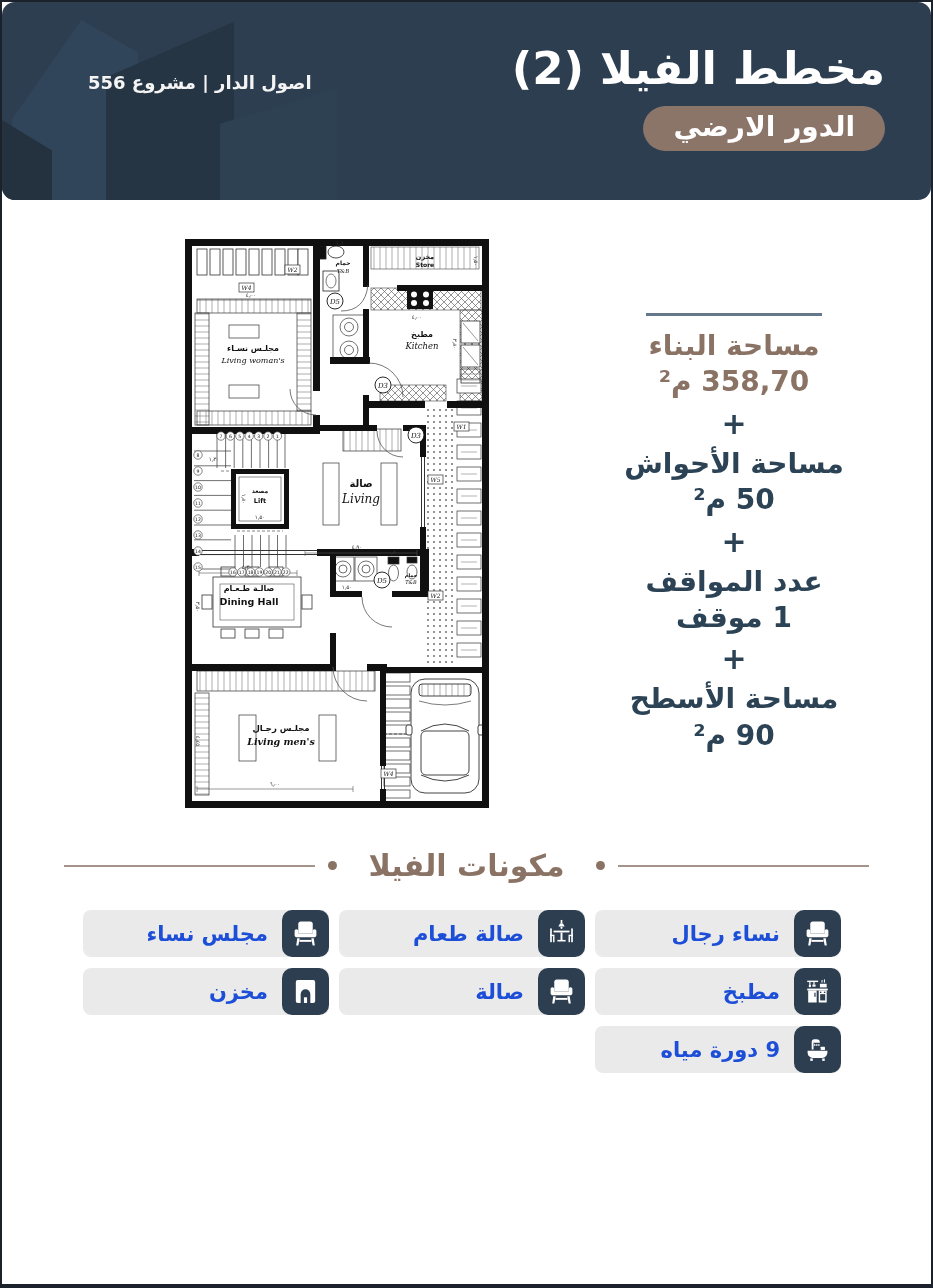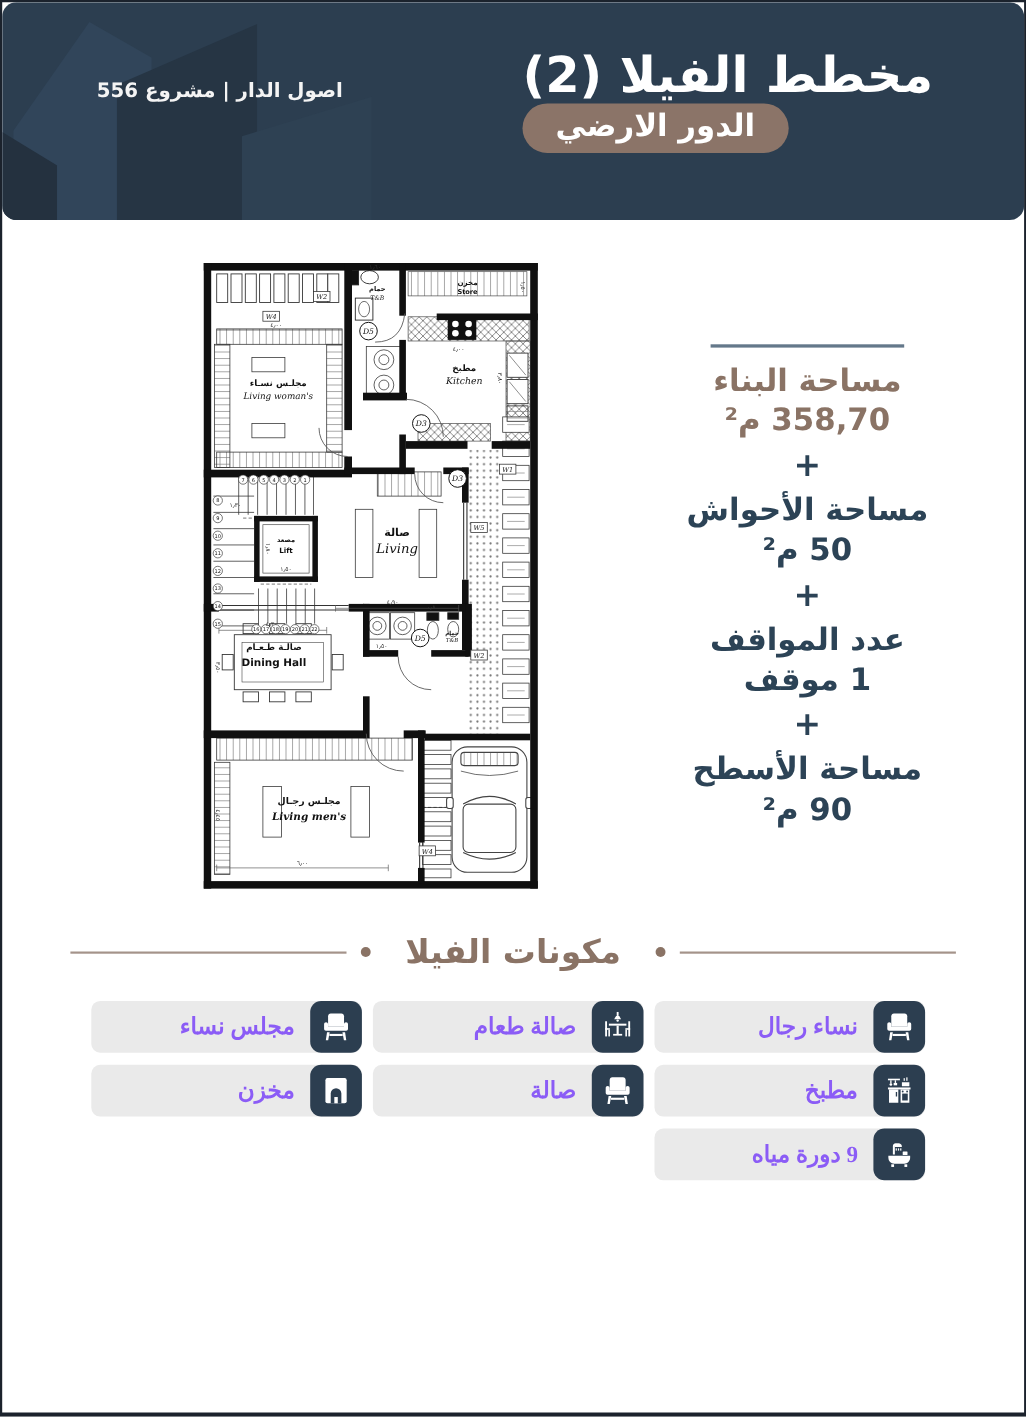--- a/index.html
+++ b/index.html
@@ -15,23 +15,23 @@
   .hshape{ position:absolute; }
   .hs1{ left:10px; top:18px; width:126px; height:180px; background:#31455A;
         clip-path:polygon(0 55%, 55% 0, 100% 18%, 100% 100%, 0 100%); }
   .hs2{ left:104px; top:0; width:128px; height:198px; background:#263544;
         clip-path:polygon(0 38%, 100% 10%, 100% 100%, 0 100%); }
   .hs3{ left:218px; top:86px; width:118px; height:112px; background:#2E4153;
         clip-path:polygon(0 32%, 100% 0, 100% 100%, 0 100%); }
   .hs4{ left:0; top:118px; width:50px; height:80px; background:#24313F;
         clip-path:polygon(0 0, 100% 38%, 100% 100%, 0 100%); }
   .brand{ position:absolute; left:86px; top:70px; color:#f4f4f4; font-size:18px; font-weight:bold; direction:rtl; }
-  .title-block{ position:absolute; right:46px; top:42px; width:410px; text-align:left; }
+  .title-block{ position:absolute; right:46px; top:42px; width:410px; text-align:right; }
   .main-title{ color:#fff; font-size:45px; font-weight:bold; direction:rtl; line-height:1.1; }
-  .floor-badge{ display:inline-block; background:#8B7468; color:#fff;
+  .floor-badge{ display:inline-block; margin-top:12px; background:#8B7468; color:#fff;
     font-size:28px; font-weight:bold; padding:4px 30px 8px; border-radius:27px; direction:rtl; }
   
   .stats{ position:absolute; left:557px; top:298px; width:350px; text-align:center; direction:rtl; }
   .rooms-title{ font-size:47px; font-weight:bold; color:#8A7365; line-height:1.15; }
   .divider{ width:176px; height:3px; background:#64788A; margin:13px auto 12px; }
   .stat-label,.stat-value{ font-size:28px; font-weight:bold; line-height:1.3; }
   .stat.brown{ color:#8A7365; } .stat.navy{ color:#2C4356; }
   .plus{ font-size:30px; font-weight:bold; color:#2C4356; margin:5px 0; }
   
   .sec-head{ position:absolute; top:846px; left:0; right:0; display:flex; align-items:center;
@@ -39,21 +39,21 @@
   .sec-line{ flex:1; height:2px; background:#A4938A; }
   .sec-dot{ width:9px; height:9px; border-radius:50%; background:#8A7365; flex:none; }
   .sec-title{ font-size:30px; font-weight:bold; color:#8A7365; direction:rtl; padding:0 18px;text-align:right; }
   .chips{ position:absolute; left:81px; top:908px; width:758px; display:grid;
     grid-template-columns:repeat(3,1fr); column-gap:10px; row-gap:11px; direction:rtl; }
   .chip{ position:relative; height:47px; background:#EAEAEA; border-radius:8px; }
   .tile{ position:absolute; right:0; top:0; width:47px; height:47px; background:#2C3E50;
     border-radius:10px; display:flex; align-items:center; justify-content:center; }
   .tile svg{ width:29px; height:29px; }
   .chip-label{ position:absolute; right:61px; top:0; bottom:0; display:flex; align-items:center;
-    font-size:21px; font-weight:bold; color:#8b5cf6; direction:rtl;font-family:Liberation Serif, serif; }
+    font-size:21px; font-weight:bold; color:#1d4ed8; direction:rtl; }
   
   .plan{ position:absolute; left:183px; top:237px; width:304px; height:569px; }
   .plan svg{ width:100%; height:100%; display:block; }
   .plan text{ font-family:"DejaVu Sans", sans-serif; fill:#111; }
   .plan .en{ font-family:"DejaVu Serif", serif; font-style:italic; }
   .plan .enb{ font-family:"DejaVu Sans", sans-serif; font-weight:bold; font-style:normal; }
   .plan .dim{ font-size:5.5px; fill:#333; }
 </style>
 </head>
 <body>

